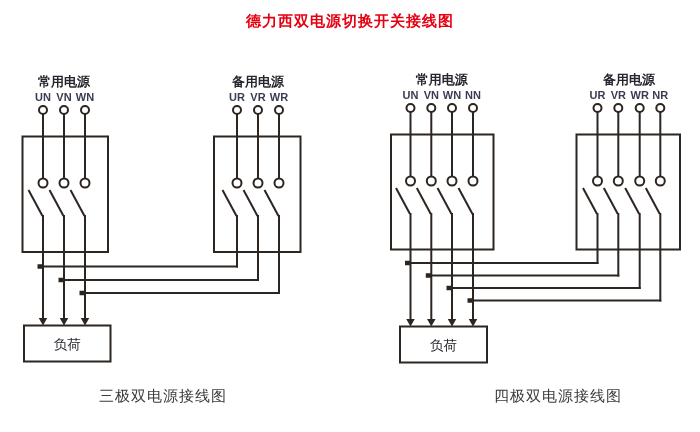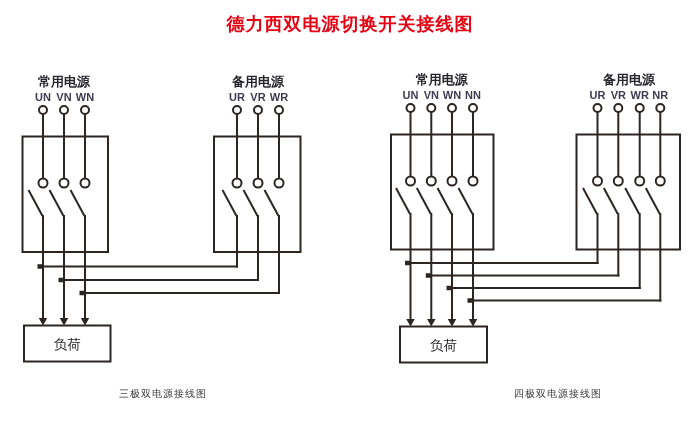--- a/index.html
+++ b/index.html
@@ -3,27 +3,27 @@
 <meta charset="utf-8">
 <style>
   html,body{margin:0;padding:0;}
   body{
     width:700px;height:432px;position:relative;overflow:hidden;
     background:#ffffff;
     font-family:"Liberation Sans","DejaVu Sans",sans-serif;
   }
   .page-title{
     position:absolute;top:12px;left:0;width:700px;
-    text-align:center;font-size:18px;font-weight:bold;
+    text-align:center;font-size:15px;font-weight:bold;
     letter-spacing:1px;
   }
   .diagram-svg{position:absolute;top:0;left:0;}
   .caption{
     position:absolute;top:387px;width:220px;
-    text-align:center;font-size:10px;
+    text-align:center;font-size:15px;
     letter-spacing:1px;
   }
   .caption-left{left:53px;}
   .caption-right{left:448px;}
 </style>
 </head>
 <body>
 
 <div class="page-title" style="color: rgb(230, 0, 18);">德力西双电源切换开关接线图</div>
 

